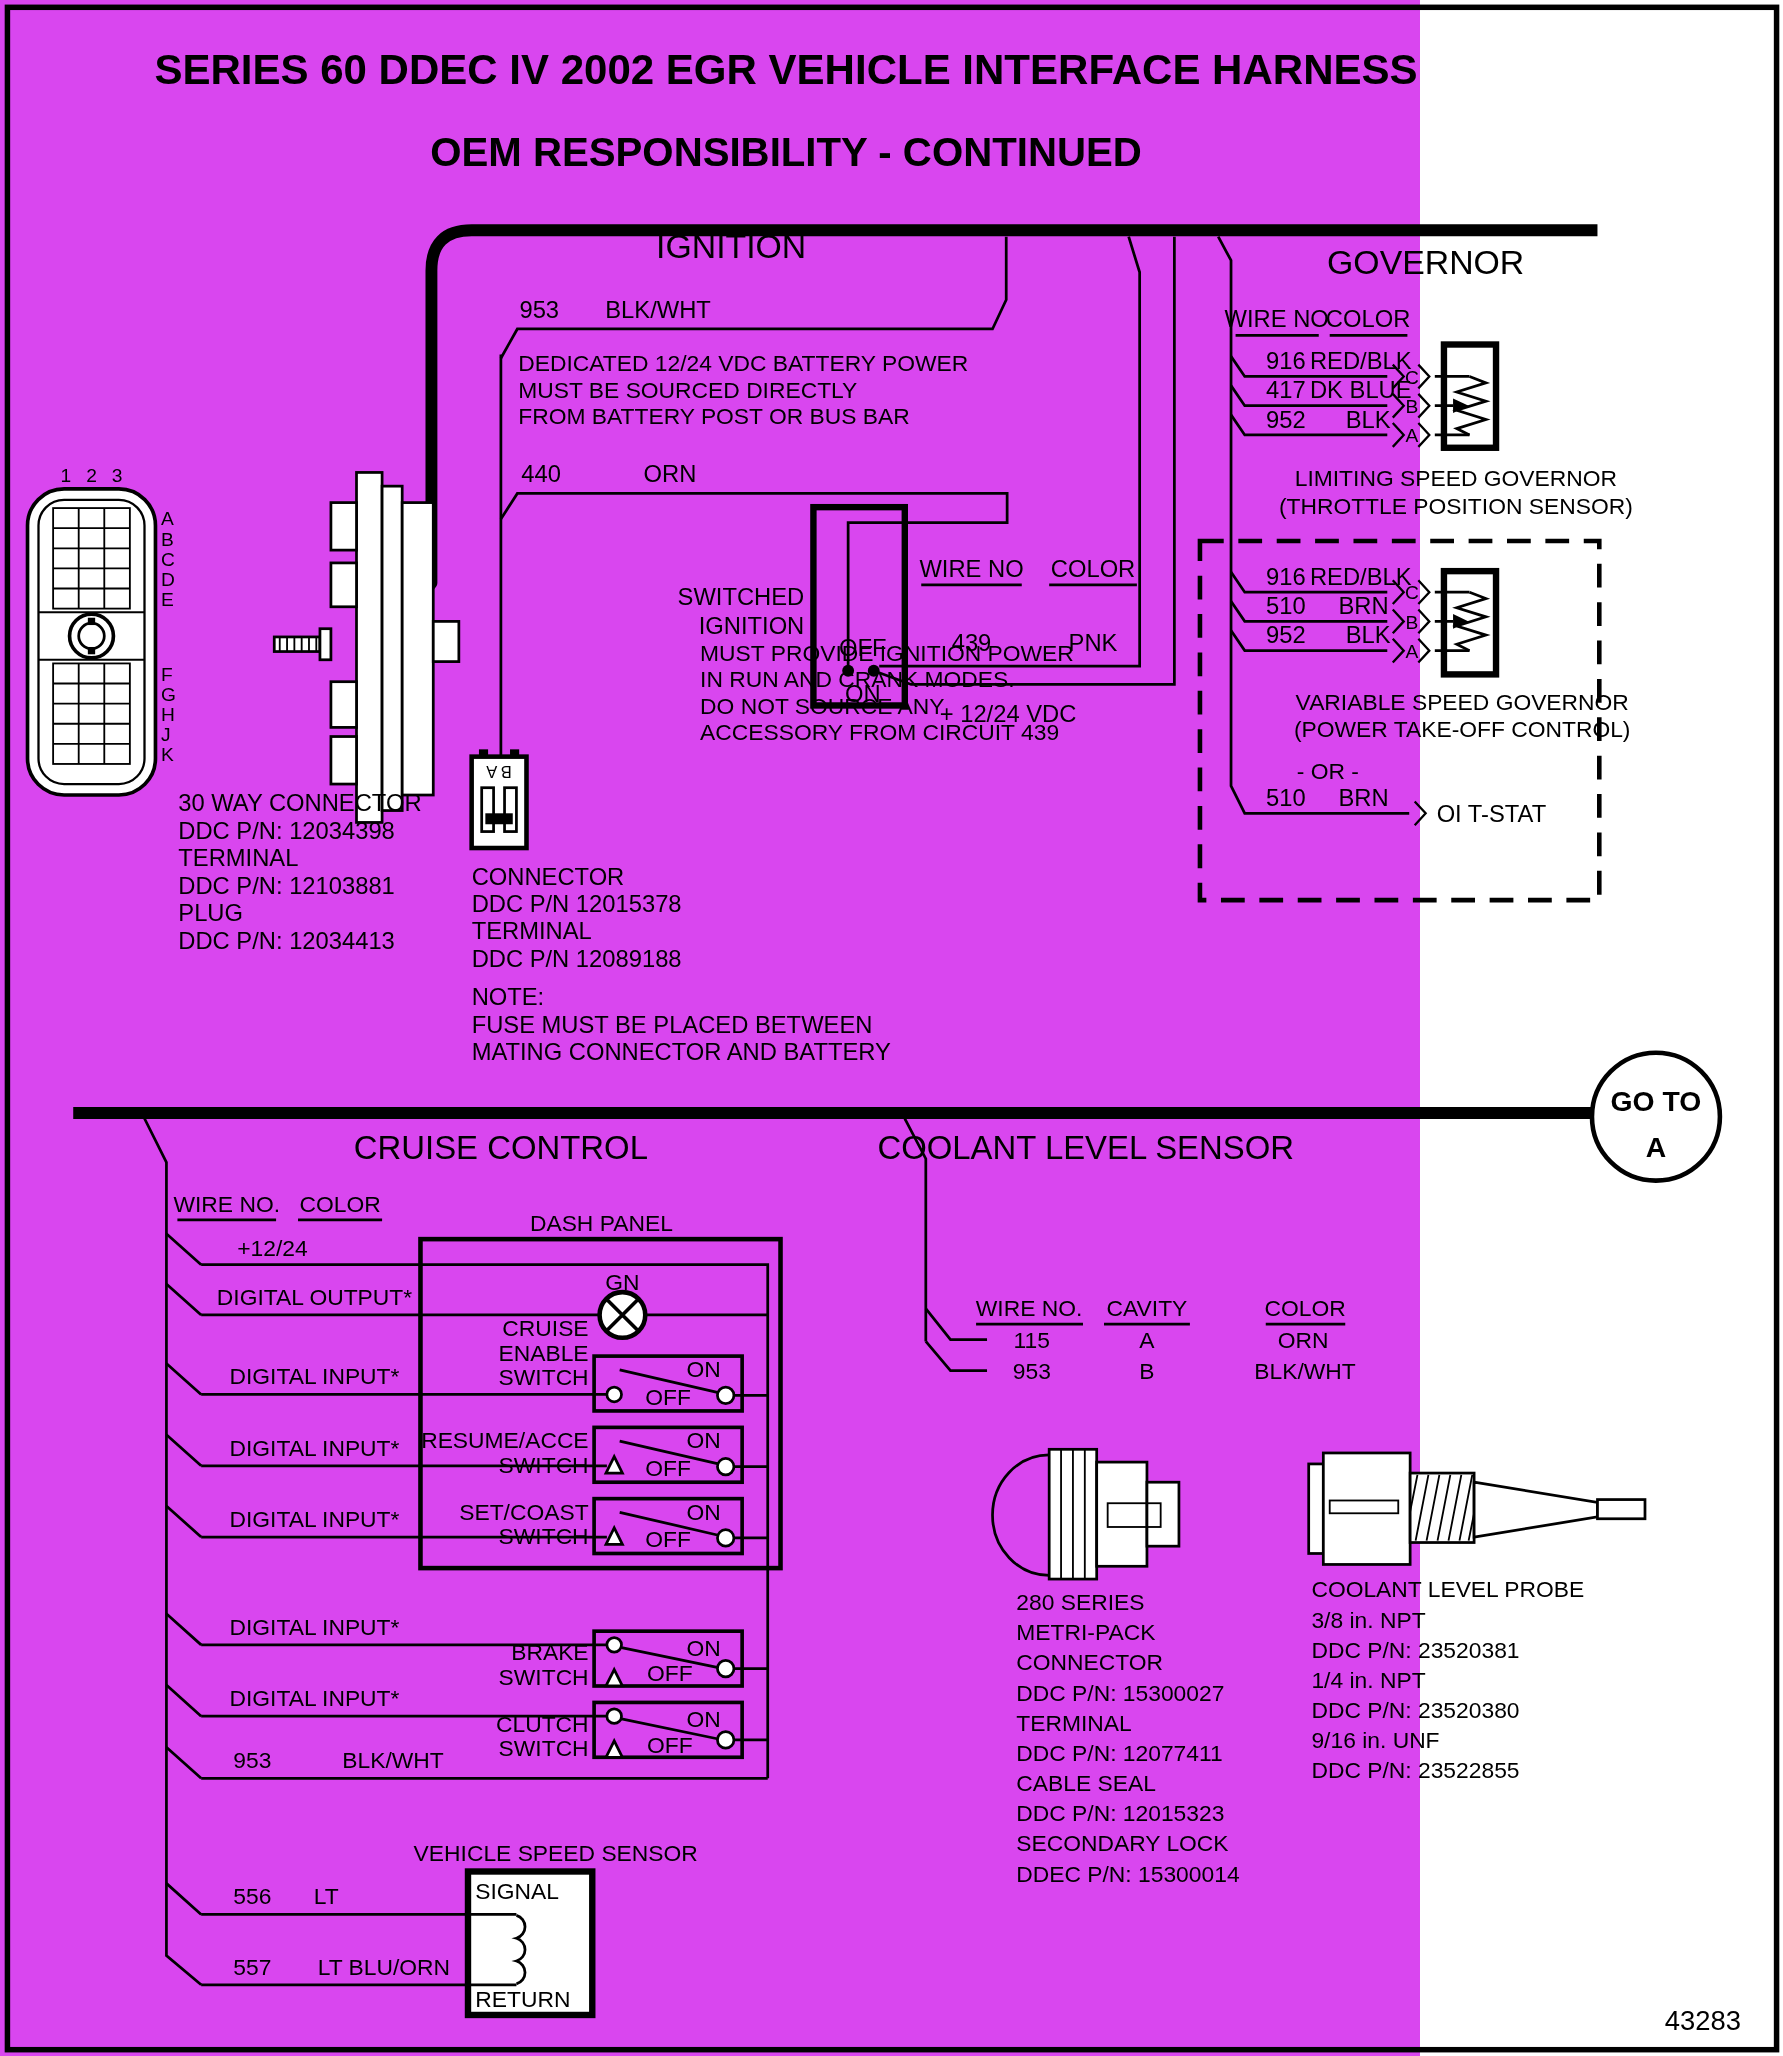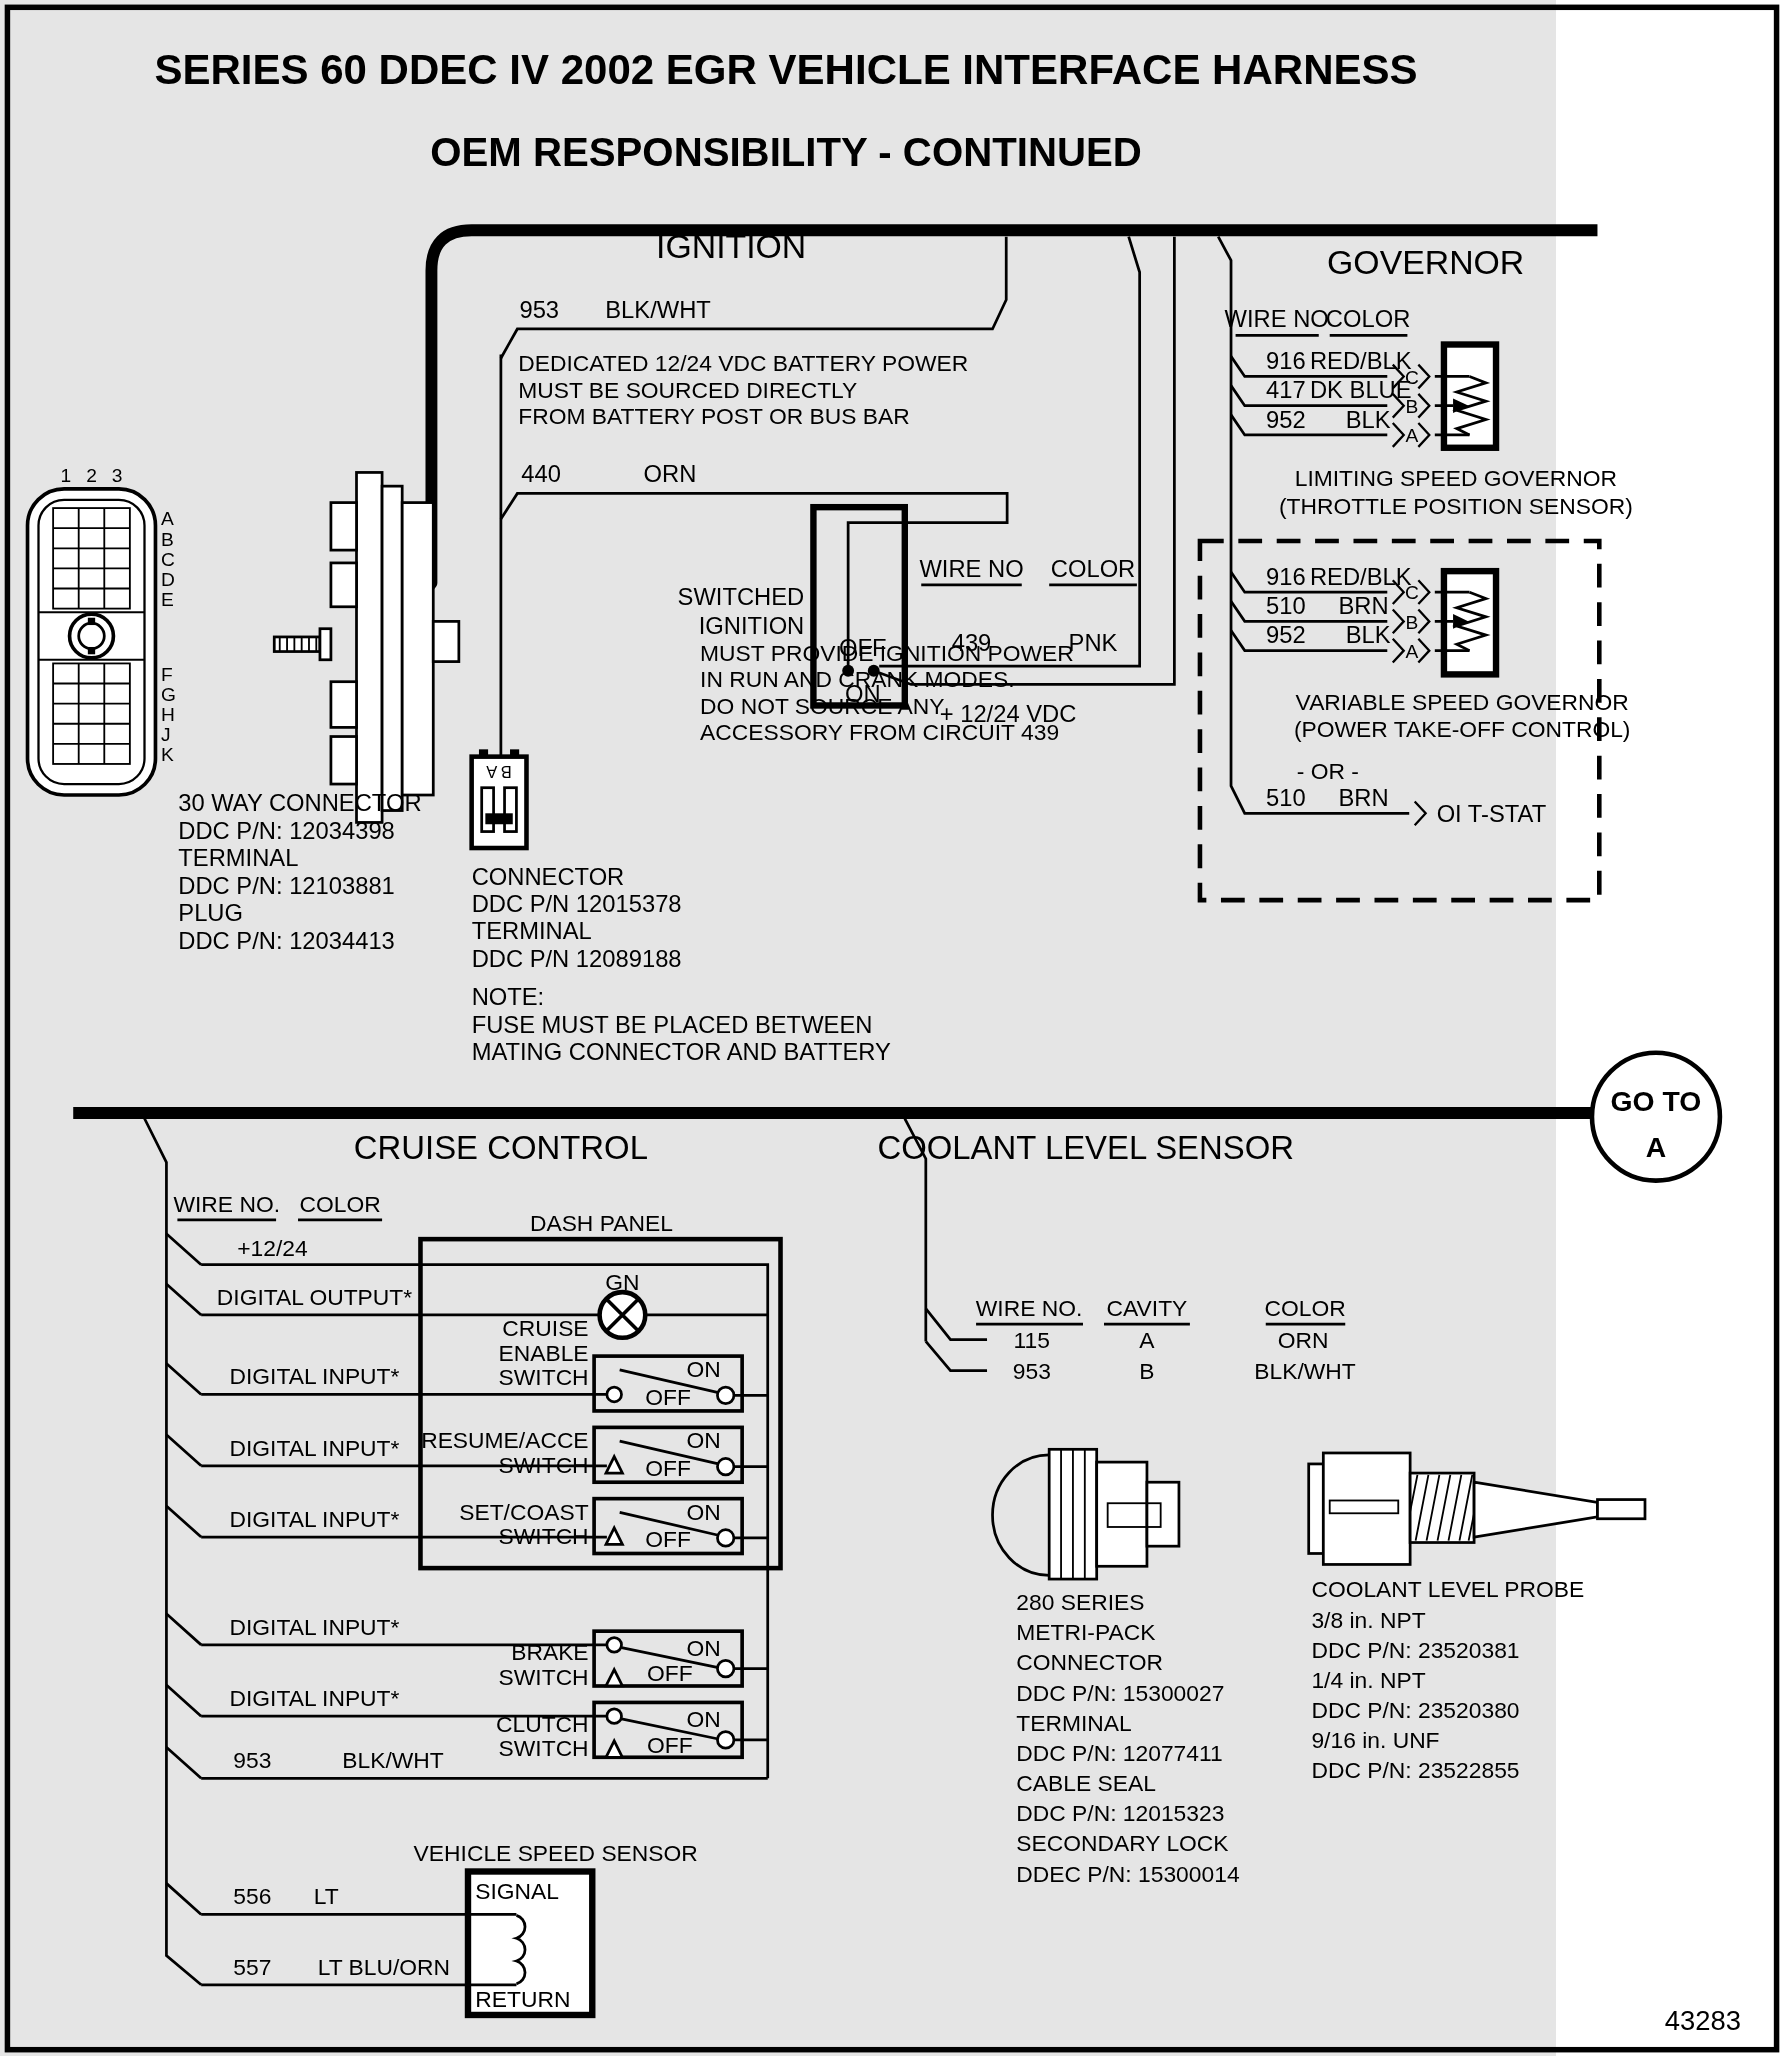--- a/index.html
+++ b/index.html
@@ -1,16 +1,16 @@
 <!DOCTYPE html>
 <html style="font-size:14.6px"><head>
 <meta charset="utf-8">
 <style>
   html,body{margin:0;padding:0;background:#fff}
-  .page{position:relative;width:1556px;height:2057px;background:#e5e5e5}
+  .page{position:relative;width:1420px;height:2057px;background:#d946ef}
   svg{display:block}
   text{font-family:"Liberation Sans","DejaVu Sans",sans-serif;fill:#000}
   .t46{font-size:46px;font-weight:bold}
   .t44{font-size:44px;font-weight:bold}
   .t37{font-size:37px}
   .t36{font-size:36px}
   .t32{font-size:31px;font-weight:bold}
   .t30{font-size:30px}
   .t26{font-size:26px}
   .t25{font-size:25px}

